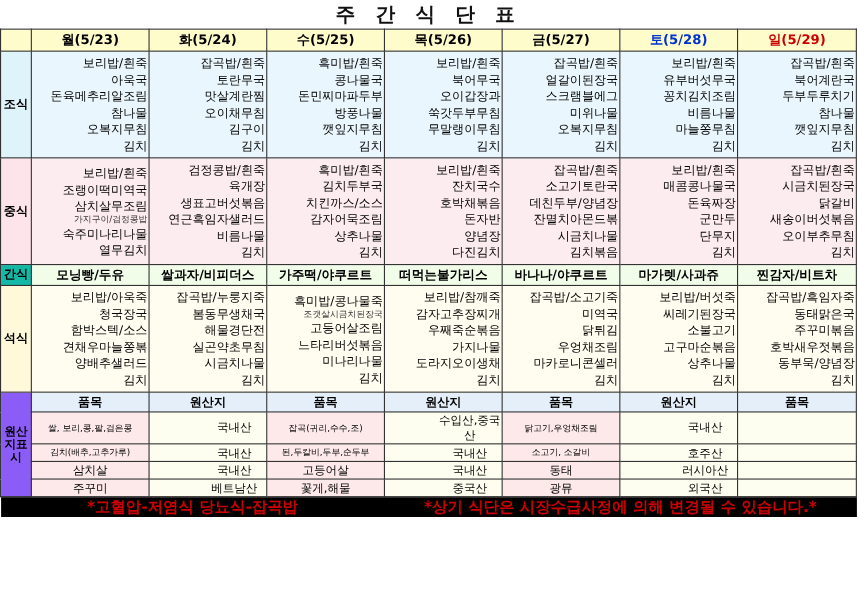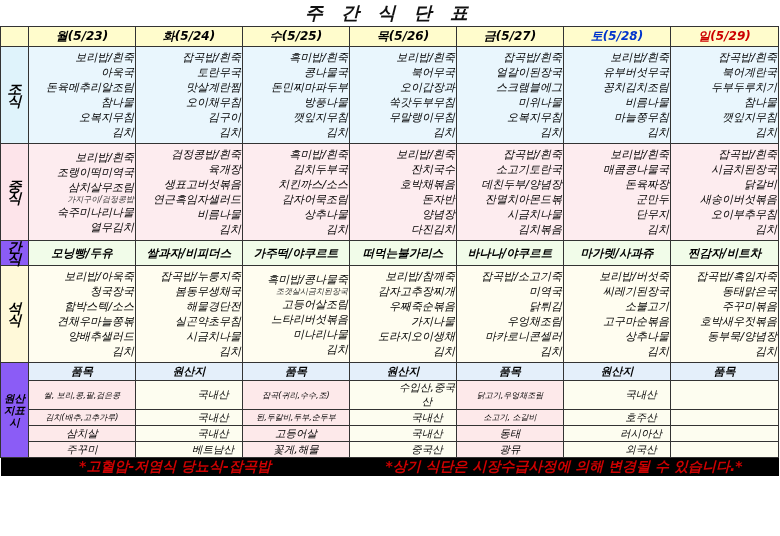--- a/index.html
+++ b/index.html
@@ -4,21 +4,21 @@
 <style>
   html,body{margin:0;padding:0;}
   body{
     width:780px;height:536px;
     background:#ffffff;
     font-family:"DejaVu Sans","Liberation Sans",sans-serif;
     font-size:11px;
     color:#000;
     overflow:hidden;
   }
-  table{border-collapse:collapse;width:688px;table-layout:fixed;font-style:italic;}
+  table{border-collapse:collapse;width:688px;table-layout:fixed;}
   td,th{border:1px solid #333;padding:0;text-align:center;vertical-align:middle;}
   .title{
     height:26px;
     font-size:18px;
     font-weight:bold;
     letter-spacing:6px;
     color:#111;
     background:#ffffff;
     border:none;
   }
@@ -32,21 +32,21 @@
   .daycell.sat{color:#0033cc;}
   .daycell.sun{color:#cc0000;}
   .sidecell{
     width:28px;
     font-weight:bold;
     font-size:12px;
     letter-spacing:1px;
   }
   .side-bf{background:#dff3fb;}
   .side-lu{background:#fde4ea;}
-  .side-sn{background:#8b5cf6;margin-top:26px;}
+  .side-sn{background:#14b8a6;margin-top:26px;}
   .side-di{background:#fff9d9;}
   .side-or{background:#8b5cf6;margin-left:23px;}
   .menucell{
     padding:3px 1px;
     line-height:15px;
     font-size:11px;
     text-align:right;
   }
   .bf{background:#e9f6fd;}
   .lu{background:#fdecef;}
@@ -60,21 +60,21 @@
   .footer{
     height:16px;
     font-size:14px;
     font-weight:bold;
     color:#cc0000;
     background:#000000;
   }
   .vert{
     letter-spacing:0px;
     line-height:12px;
-    font-size:14px;
+    font-size:11px;
     font-weight:bold;
   }
 </style>
 </head>
 <body>
 
 <table>
   <colgroup>
     <col style="width:28px">
     <col style="width:107px">

